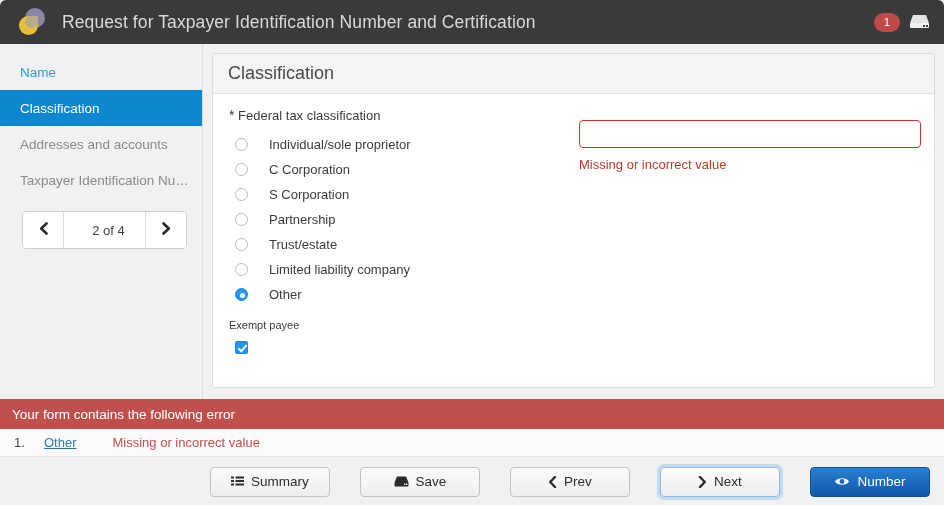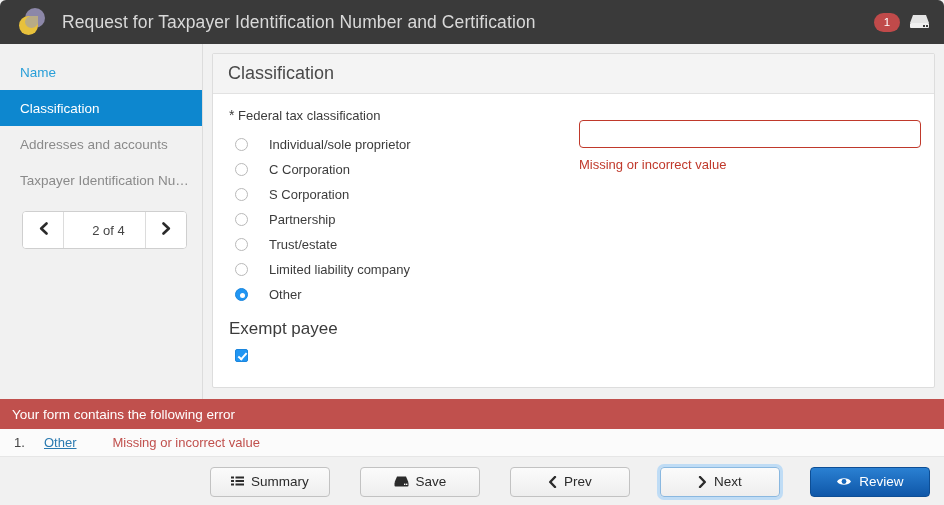--- a/index.html
+++ b/index.html
@@ -191,21 +191,21 @@
   .radio.checked::after {
     content: "";
     position: absolute; left: 4px; top: 4px;
     width: 5px; height: 5px;
     border-radius: 50%;
     background: #ffffff;
   }
   .radio-label { font-size: 13px; color: #3c3c3c; }
 
   .exempt-label {
-    font-size: 17px; color: #3c3c3c;
+    font-size: 11px; color: #3c3c3c;
     margin-top: 12px; margin-bottom: 10px;
   }
   .checkbox {
     width: 13px; height: 13px;
     margin-left: 6px;
     background: #2196f3;
     border: 1px solid #1b86dd;
     border-radius: 2px;
     position: relative;
   }
@@ -470,17 +470,17 @@
       <span>Next</span>
     </div>
 
     <div class="btn primary">
       <span class="btn-icon">
         <svg width="16" height="11" viewBox="0 0 16 11">
           <path d="M1 5.5 C3.5 1.2, 12.5 1.2, 15 5.5 C12.5 9.8, 3.5 9.8, 1 5.5 Z" fill="#ffffff"></path>
           <circle cx="8" cy="5.5" r="2.4" fill="#1668bd"></circle>
         </svg>
       </span>
-      <span>Review</span>
+      <span>Number</span>
     </div>
   </div>
 
 </div>
 
 </body></html>

